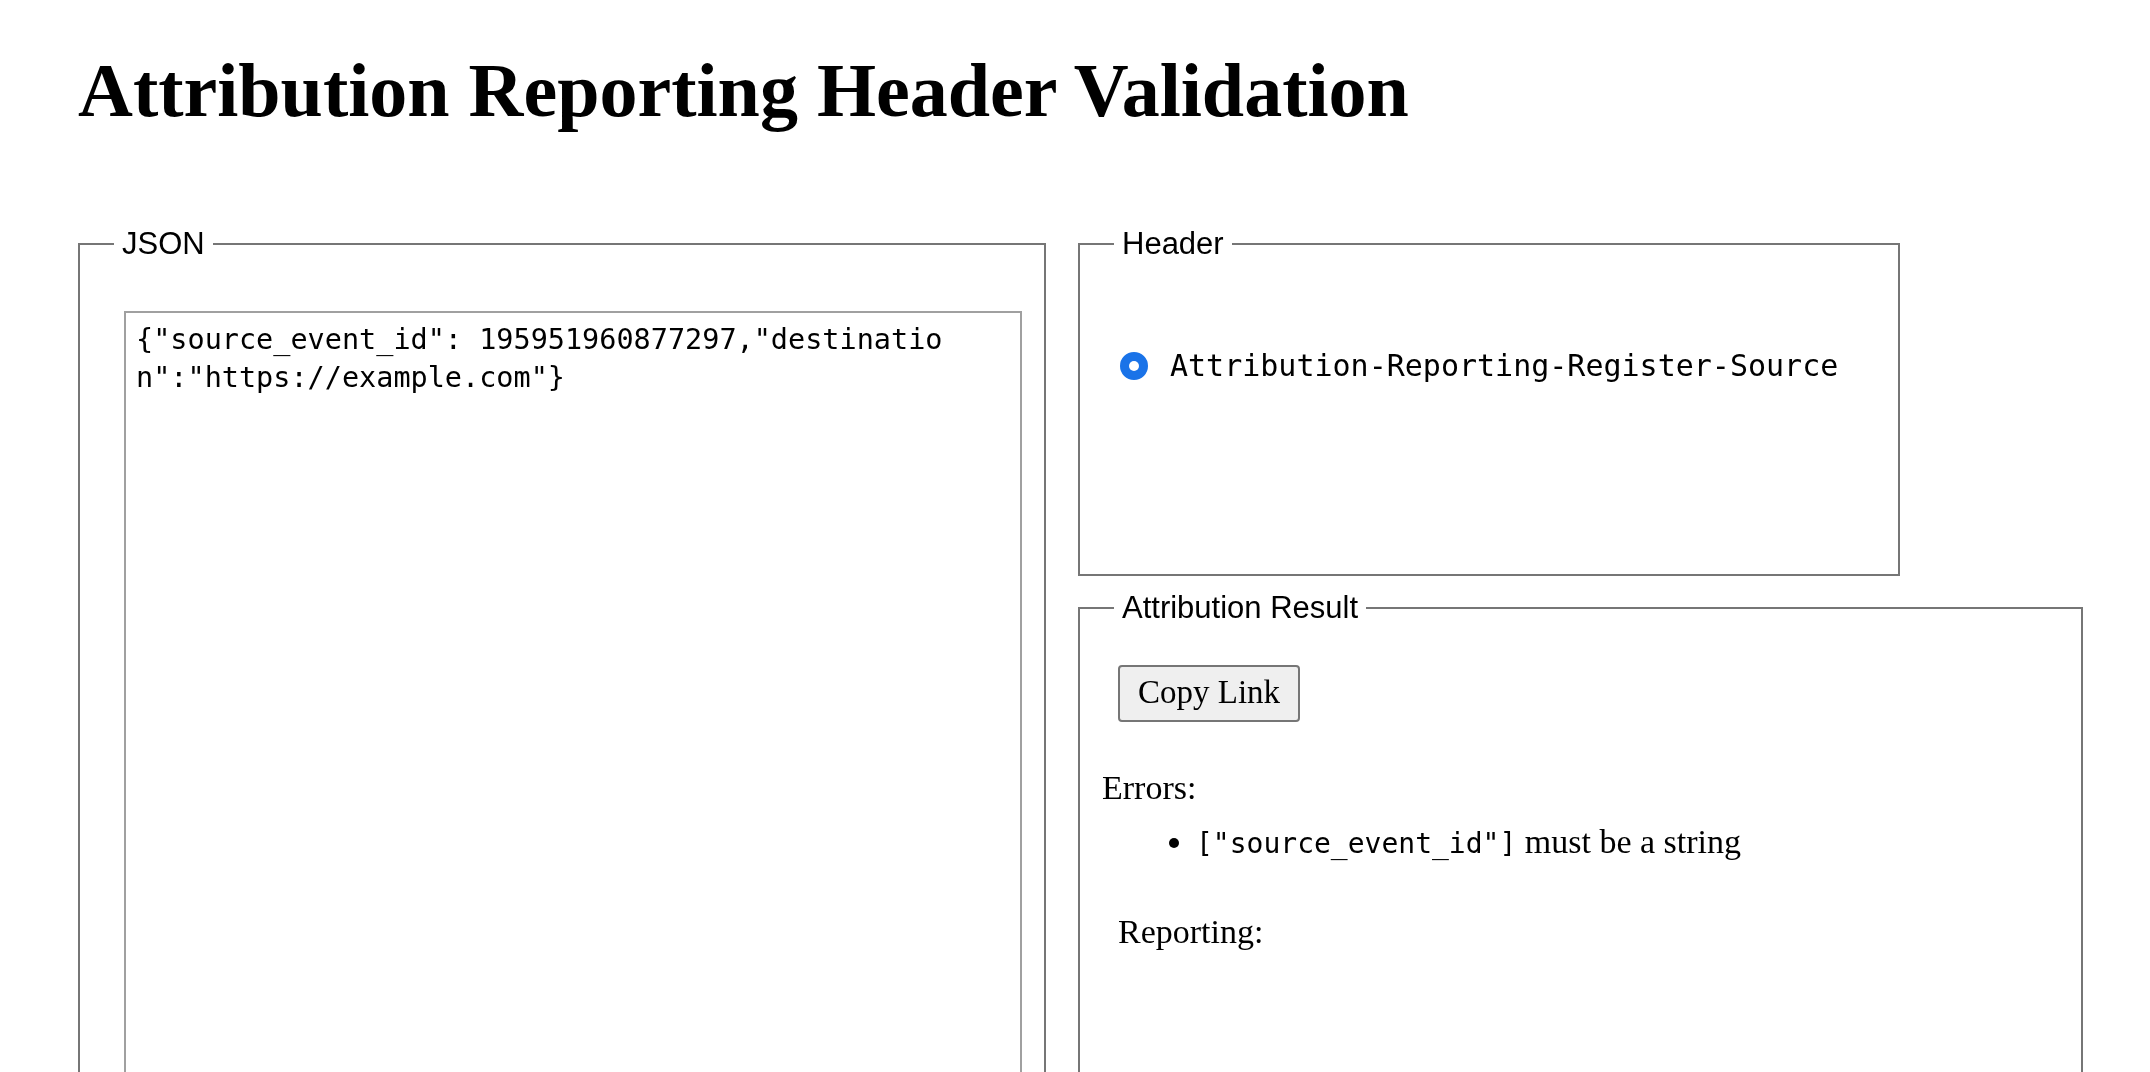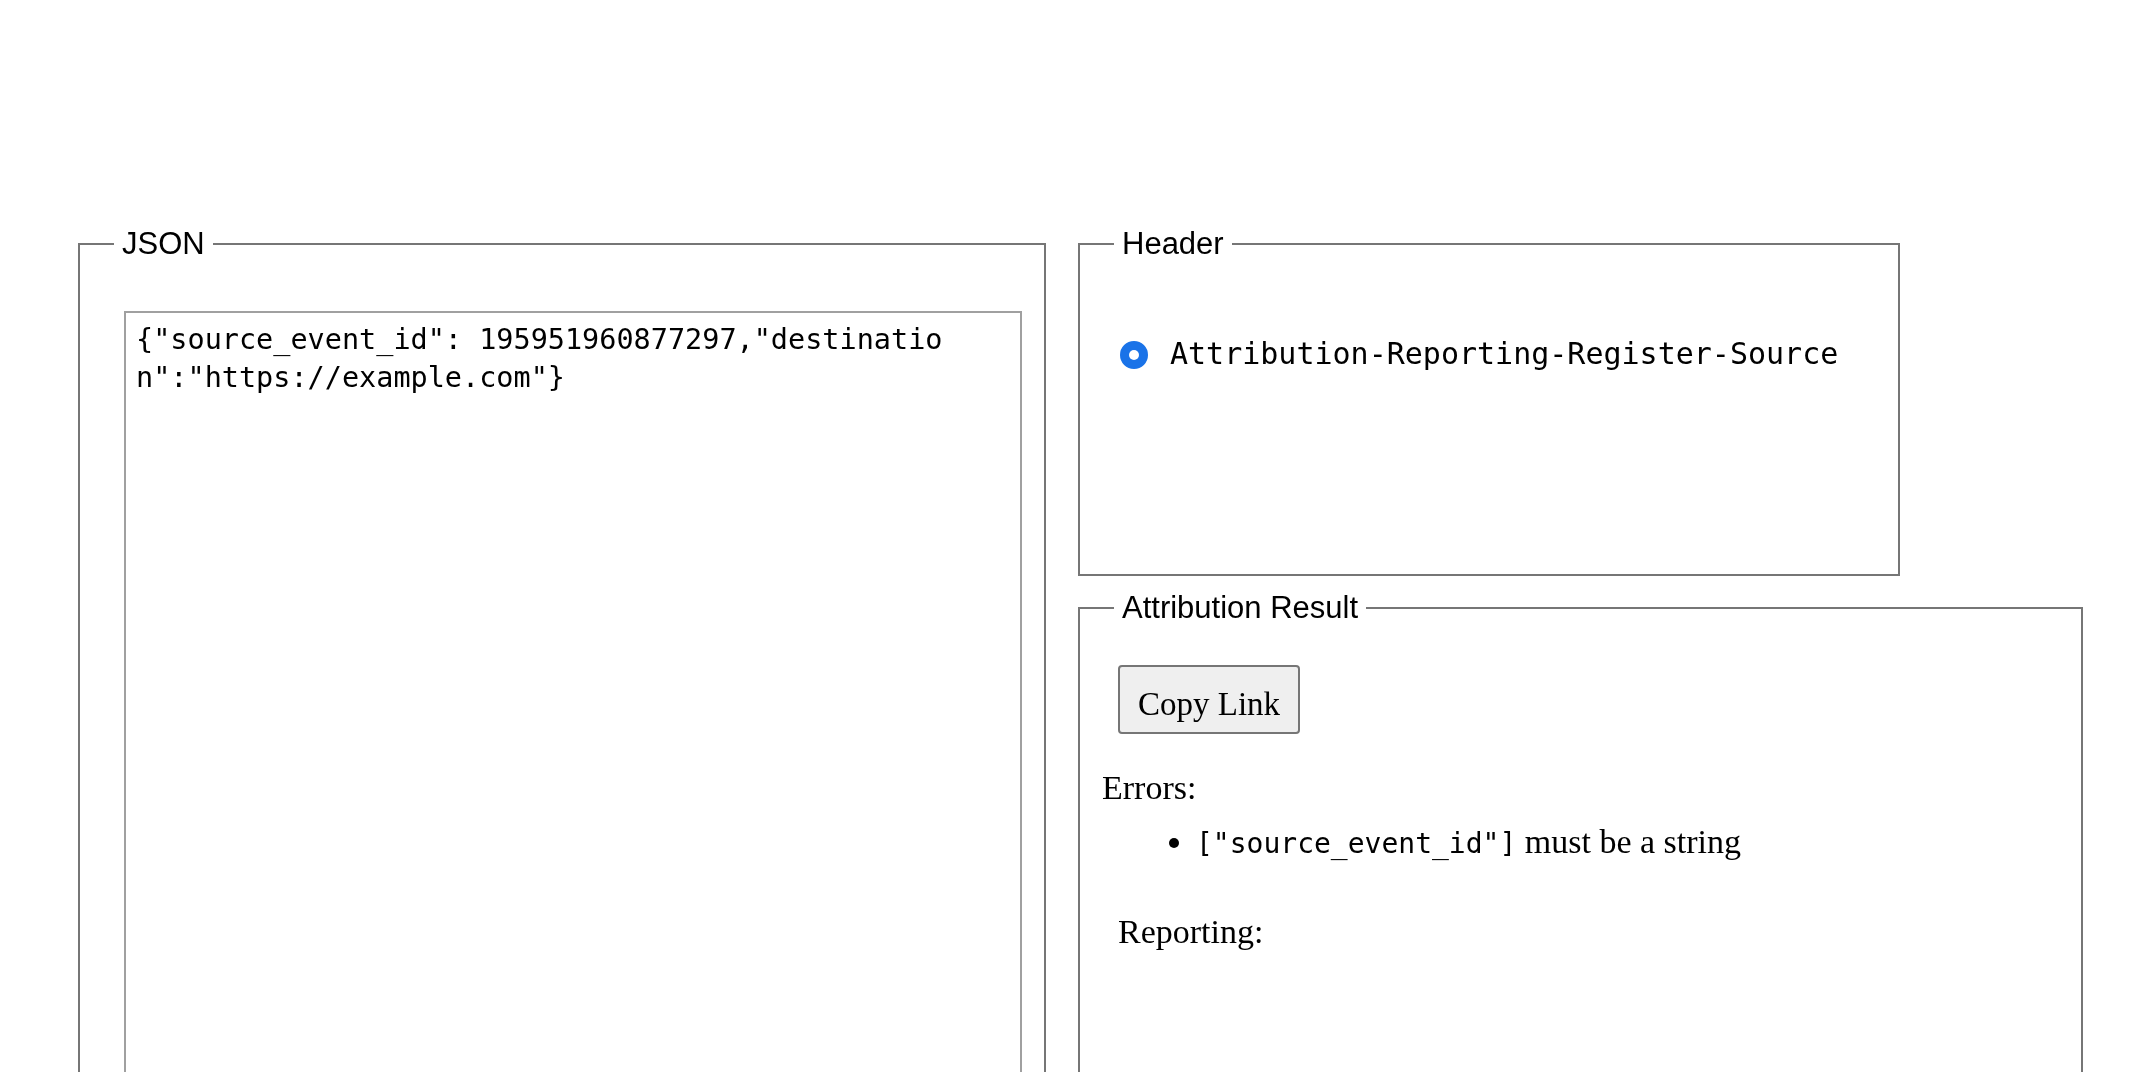--- a/index.html
+++ b/index.html
@@ -79,23 +79,24 @@
 
   
   #header-panel {
     left: 1078px;
     top: 228px;
     width: 822px;
     height: 348px;
   }
   .radio-row {
     display: flex;
-    align-items: flex-end;
+    align-items: center;
     position: absolute;
     left: 40px;
+    margin-top: 12px;
   }
   #radio-row-source { top: 80px; }
   #radio-row-trigger { top: 182px; }
   .radio-input {
     width: 28px;
     height: 28px;
     margin: 0 22px 0 0;
     flex: 0 0 auto;
     -webkit-appearance: none;
     appearance: none;
@@ -135,21 +136,21 @@
     width: 1005px;
     height: 536px;
   }
   #copy-link-button {
     position: absolute;
     left: 38px;
     top: 42px;
     font-family: "Liberation Serif", serif;
     font-size: 33px;
     line-height: 1;
-    padding: 21px 18px 11px 18px;
+    padding: 9px 18px 11px 18px;
     background: #efefef;
     border: 2px solid #767676;
     border-radius: 4px;
     color: #000;
     cursor: pointer;
   }
   #errors-heading {
     position: absolute;
     left: 22px;
     top: 148px;
@@ -186,20 +187,21 @@
     margin: 0;
     padding-left: 78px;
     list-style-type: disc;
   }
 </style>
 </head>
 <body>
 
 <div class="page">
 
+  <h1 id="page-title">Attribution Reporting Header Validation</h1>
 
   <fieldset id="json-panel">
     <legend>JSON</legend>
     <textarea id="json-textarea" spellcheck="false" placeholder="" style="">{"source_event_id": 195951960877297,"destination":"https://example.com"}</textarea>
   </fieldset>
 
   <fieldset id="header-panel">
     <legend>Header</legend>
 
     <div class="radio-row" id="radio-row-source">

